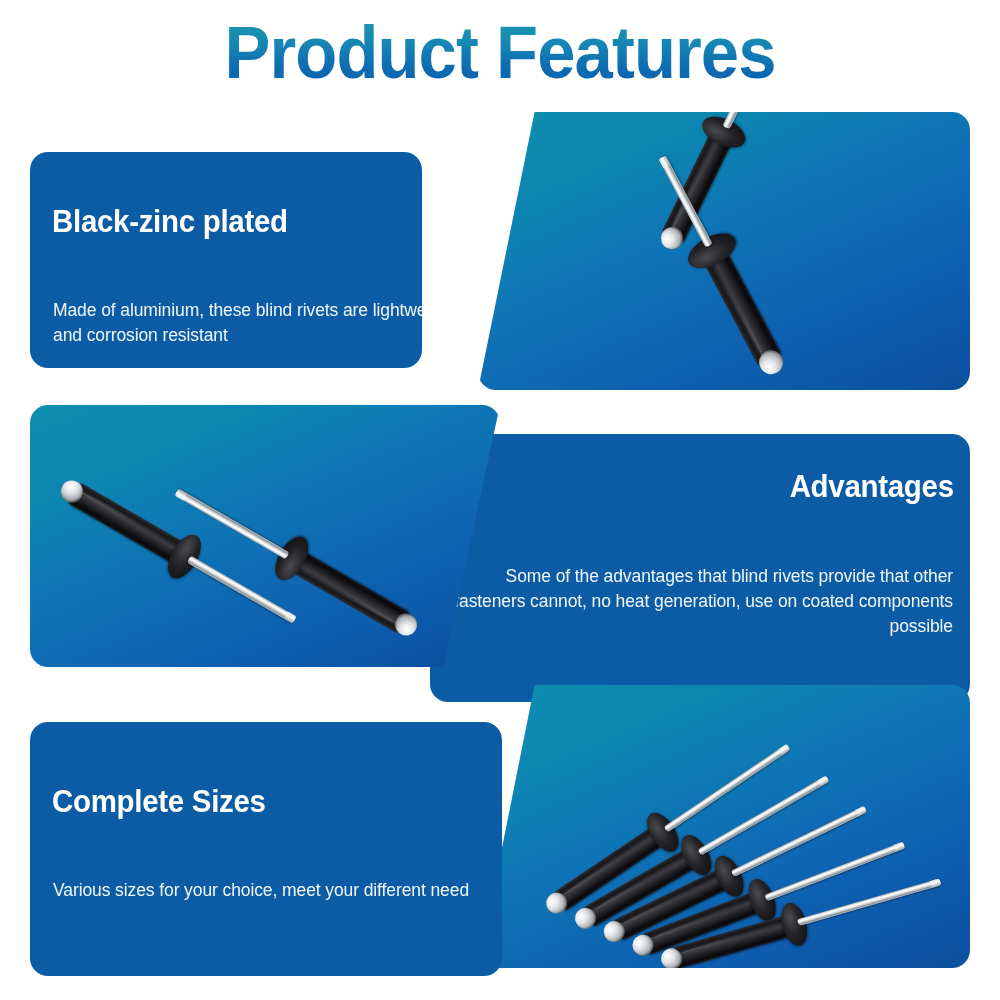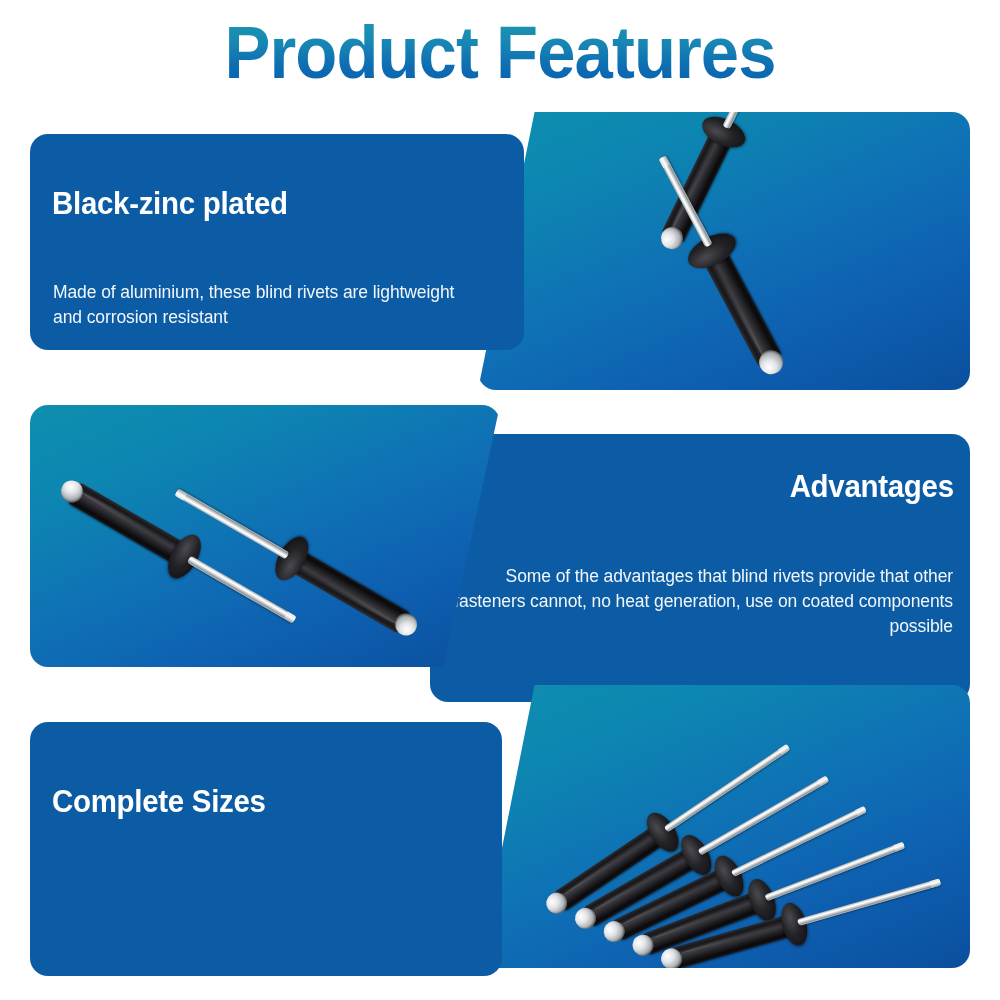--- a/index.html
+++ b/index.html
@@ -72,22 +72,22 @@
     color: #f2f7fb;
     font-size: 17.5px;
     line-height: 25px;
     letter-spacing: -0.1px;
     margin-top: 34px;
   }
 
   
   #card-black-zinc {
     left: 30px;
-    top: 22px;          
-    width: 494px;
+    top: 40px;          
+    width: 392px;
     height: 216px;      
     padding: 8px;
   }
   #card-black-zinc .card-heading { position:absolute; left: 22px; top: 52px; }
   #card-black-zinc .card-body    { position:absolute; left: 23px; top: 112px; width: 420px; }
 
   
   #card-advantages {
     left: 430px;
     top: 34px;          
@@ -281,14 +281,15 @@
     <div class="rivet" style="left:174px; top:268px; width:300px; height:24px; transform:rotate(-16deg);">
       <div class="body" style="left:20px;  width:126px; top:1px; height:22px;"></div>
       <div class="dome" style="left:10px;  top:1px;  width:21px; height:21px;"></div>
       <div class="flange" style="left:136px; top:-10px; width:24px; height:44px;"></div>
       <div class="mandrel" style="left:152px; top:8px; width:148px; height:7px;"></div>
     </div>
   </div>
 
   <div class="text-card" id="card-complete-sizes">
     <div class="card-heading">Complete Sizes</div>
+    <div class="card-body">Various sizes for your choice, meet your different need</div>
   </div>
 </div>
 
 </body></html>

